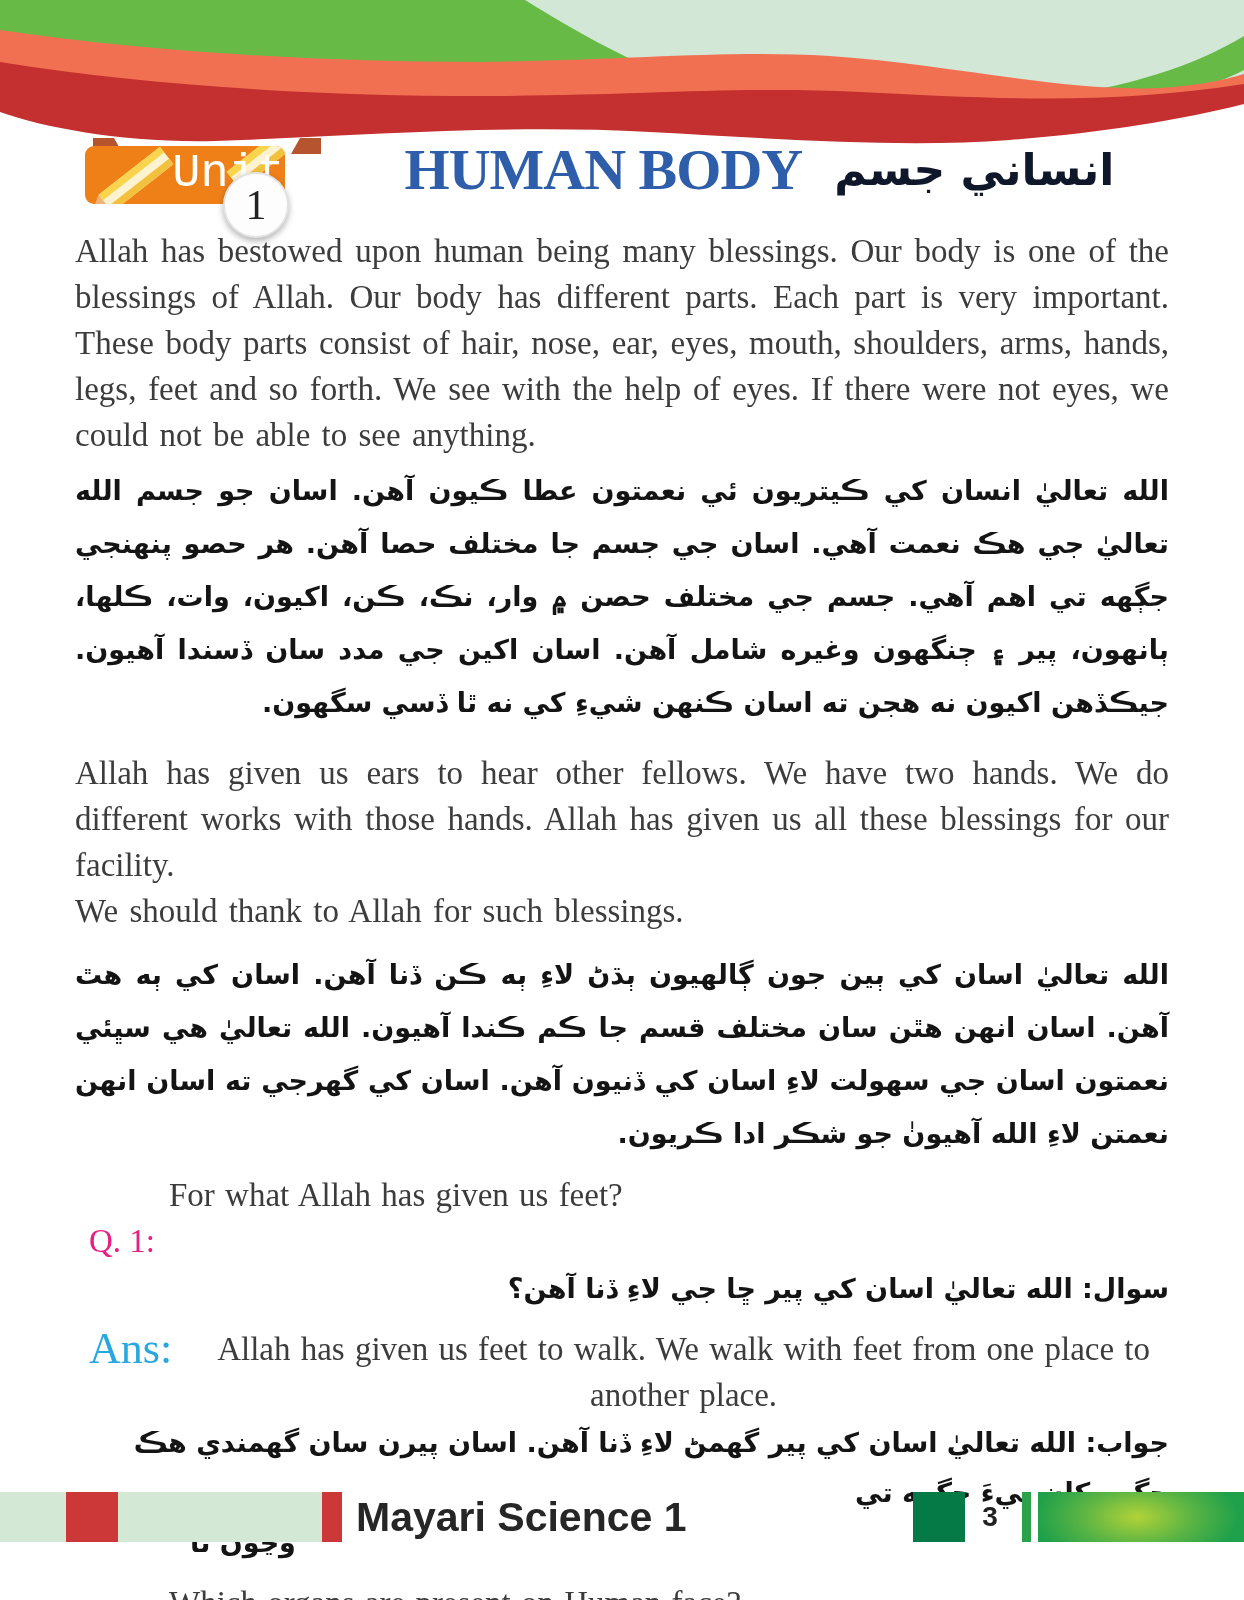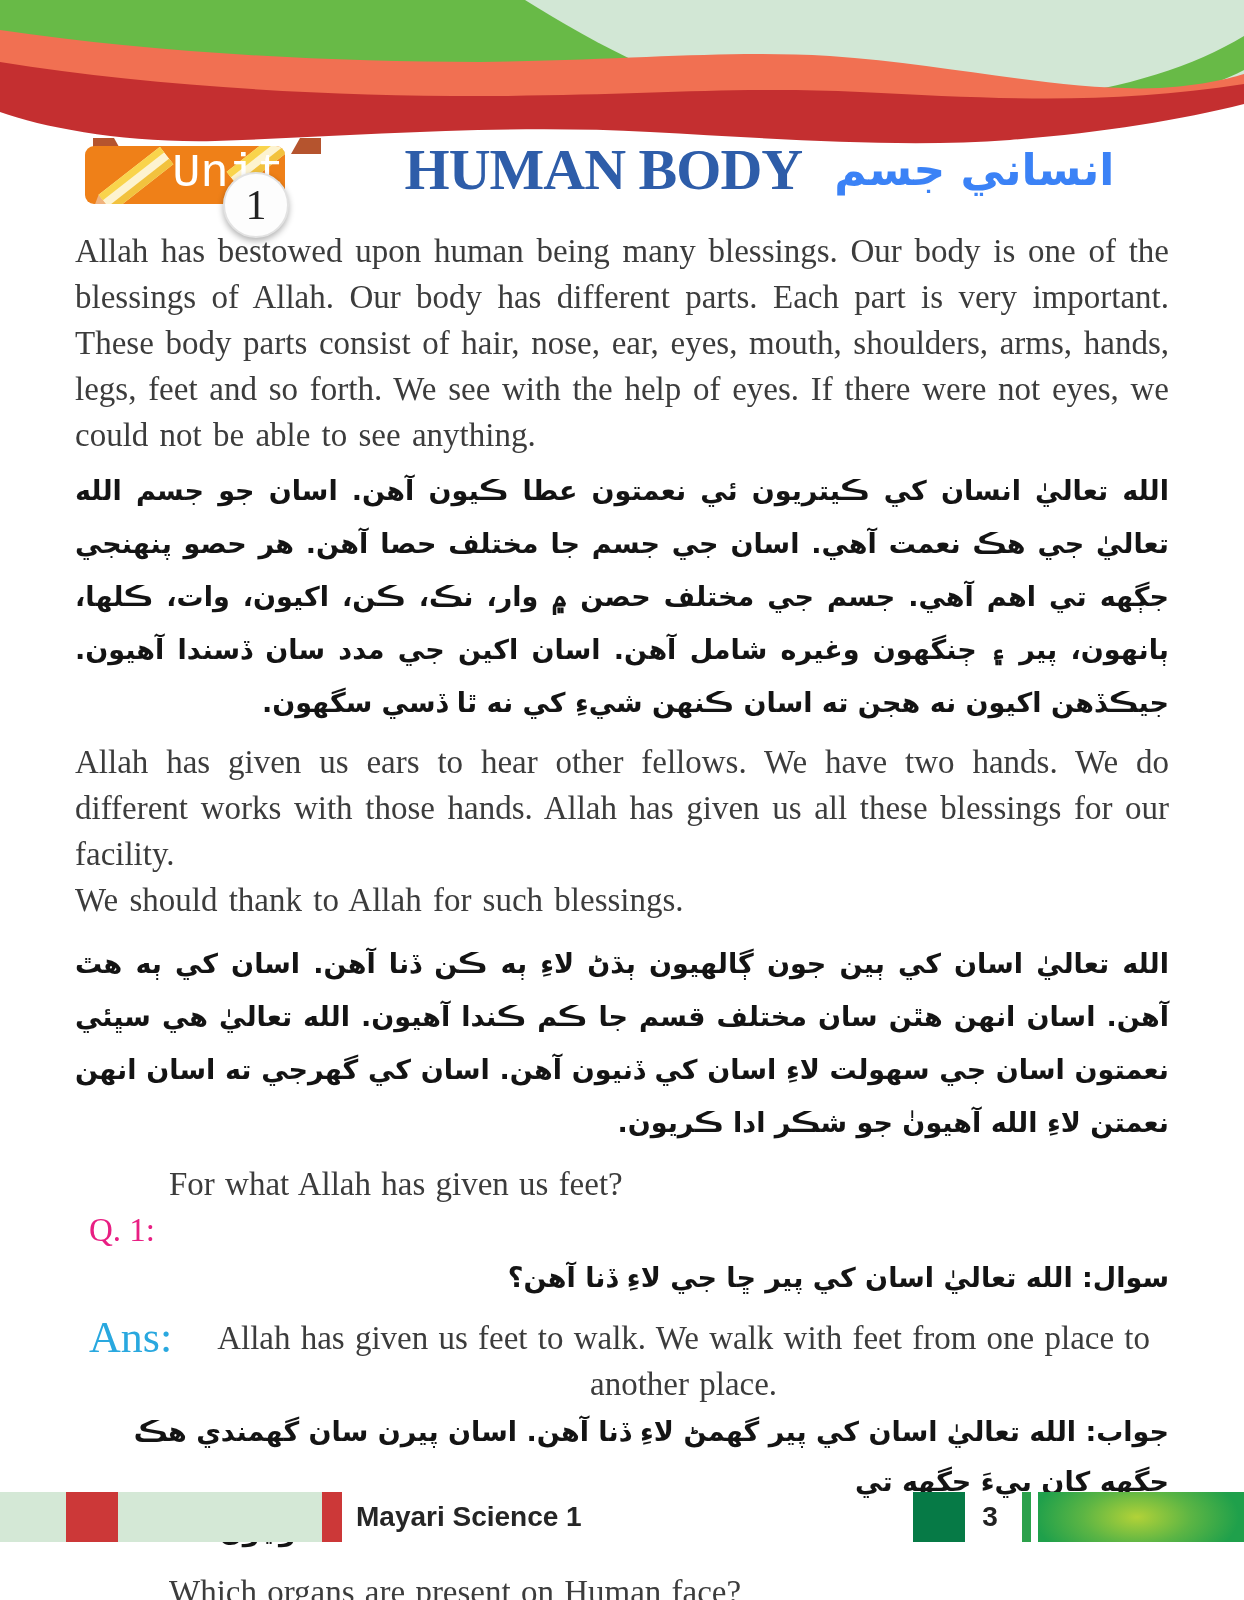--- a/index.html
+++ b/index.html
@@ -25,51 +25,51 @@
     color:#ffffff; font-size:47px; line-height:56px; text-align:right;
     font-family:Liberation Mono, monospace; }
   .badge-circle { position:absolute; left:138px; top:40px; width:66px; height:66px;
     border-radius:50%; background:#fdfdfd; border:2px solid #e2e2e2;
     box-shadow:0 3px 6px rgba(0,0,0,.3); text-align:center;
     font-size:42px; line-height:62px; color:#222; font-family:"Liberation Serif", serif; }
 
   .titles { position:absolute; left:285px; top:6px; right:0; text-align:center; white-space:nowrap; }
   .title-en { color:#2e5da9; font-size:58px; font-weight:bold; letter-spacing:-1px;
     font-family:"Liberation Serif", serif; vertical-align:middle;margin-top:18px; }
-  .title-sd { color:#3b82f6; font-size:44px; font-weight:bold; font-family:"DejaVu Sans", sans-serif;
+  .title-sd { color:#0f172a; font-size:44px; font-weight:bold; font-family:"DejaVu Sans", sans-serif;
     margin-right:10px; margin-left:28px; vertical-align:middle; }
 
   
   .content { position:absolute; top:228px; left:75px; width:1094px; }
   .en { color:#3c3c3c; font-size:33px; line-height:46px; text-align:justify;
     word-spacing:3px; font-family:"Liberation Serif", serif; }
   .sd { direction:rtl; color:#141414; font-size:27px; line-height:53px;
     font-weight:700; text-align:justify; font-family:"DejaVu Sans", sans-serif; }
   .sd-line { direction:rtl; color:#141414; font-size:27px; line-height:50px;
     font-weight:700; text-align:right; font-family:"DejaVu Sans", sans-serif; }
-  .mt6 { margin-top:6px; } .mt10 { margin-top:10px; } .mt14 { margin-top:14px; }
+  .mt6 { margin-top:6px; } .mt10 { margin-top:21px; } .mt14 { margin-top:14px; }
 
   .qa-row { display:flex; padding-left:14px; margin-top:12px; }
   .q-label { color:#e81f83; font-size:33px; line-height:46px; flex:0 0 auto;
     margin-right:14px; font-family:"Liberation Serif", serif;margin-top:46px; }
   .a-label { color:#29a8df; font-size:44px; line-height:46px; flex:0 0 auto;
     margin-right:14px; font-family:"Liberation Serif", serif; }
   .qa-text { color:#3c3c3c; font-size:33px; line-height:46px; text-align:center;
     word-spacing:2px; font-family:"Liberation Serif", serif; }
   .ans-indent { padding-left:12px; }
   .sd-ans2 { padding-left:115px; text-align:left; direction:rtl; }
   .q2-sd { padding-left:52px; text-align:left; direction:rtl; }
 
   
   .footer { position:absolute; top:1492px; left:0; width:1244px; height:50px; }
   .f-mint { position:absolute; left:0; top:0; width:342px; height:50px; background:#d4e8d6; }
   .f-red1 { position:absolute; left:66px; top:0; width:52px; height:50px; background:#cc3838; }
   .f-red2 { position:absolute; left:322px; top:0; width:20px; height:50px; background:#cc3838; }
   .f-book { position:absolute; left:356px; top:0; height:50px; line-height:50px;
-    font-family:"Liberation Sans", sans-serif; font-weight:700; font-size:28px; color:#262626; }
+    font-family:"Liberation Sans", sans-serif; font-weight:700; font-size:41px; color:#262626; }
   .f-green-sq { position:absolute; left:913px; top:0; width:52px; height:50px; background:#067a46; }
   .f-page { position:absolute; left:972px; top:0; width:36px; height:50px; line-height:50px;
     text-align:center; font-family:"Liberation Sans", sans-serif; font-weight:700;
     font-size:28px; color:#222; }
   .f-bar1 { position:absolute; left:1022px; top:0; width:9px; height:50px; background:#2ca14b; }
   .f-bar2 { position:absolute; left:1038px; top:0; width:206px; height:50px;
     background:radial-gradient(ellipse 120px 60px at 48% 50%, #b2d238 0%, #5cb544 45%, #1fa04b 85%); }
 </style>
 </head>
 <body>

